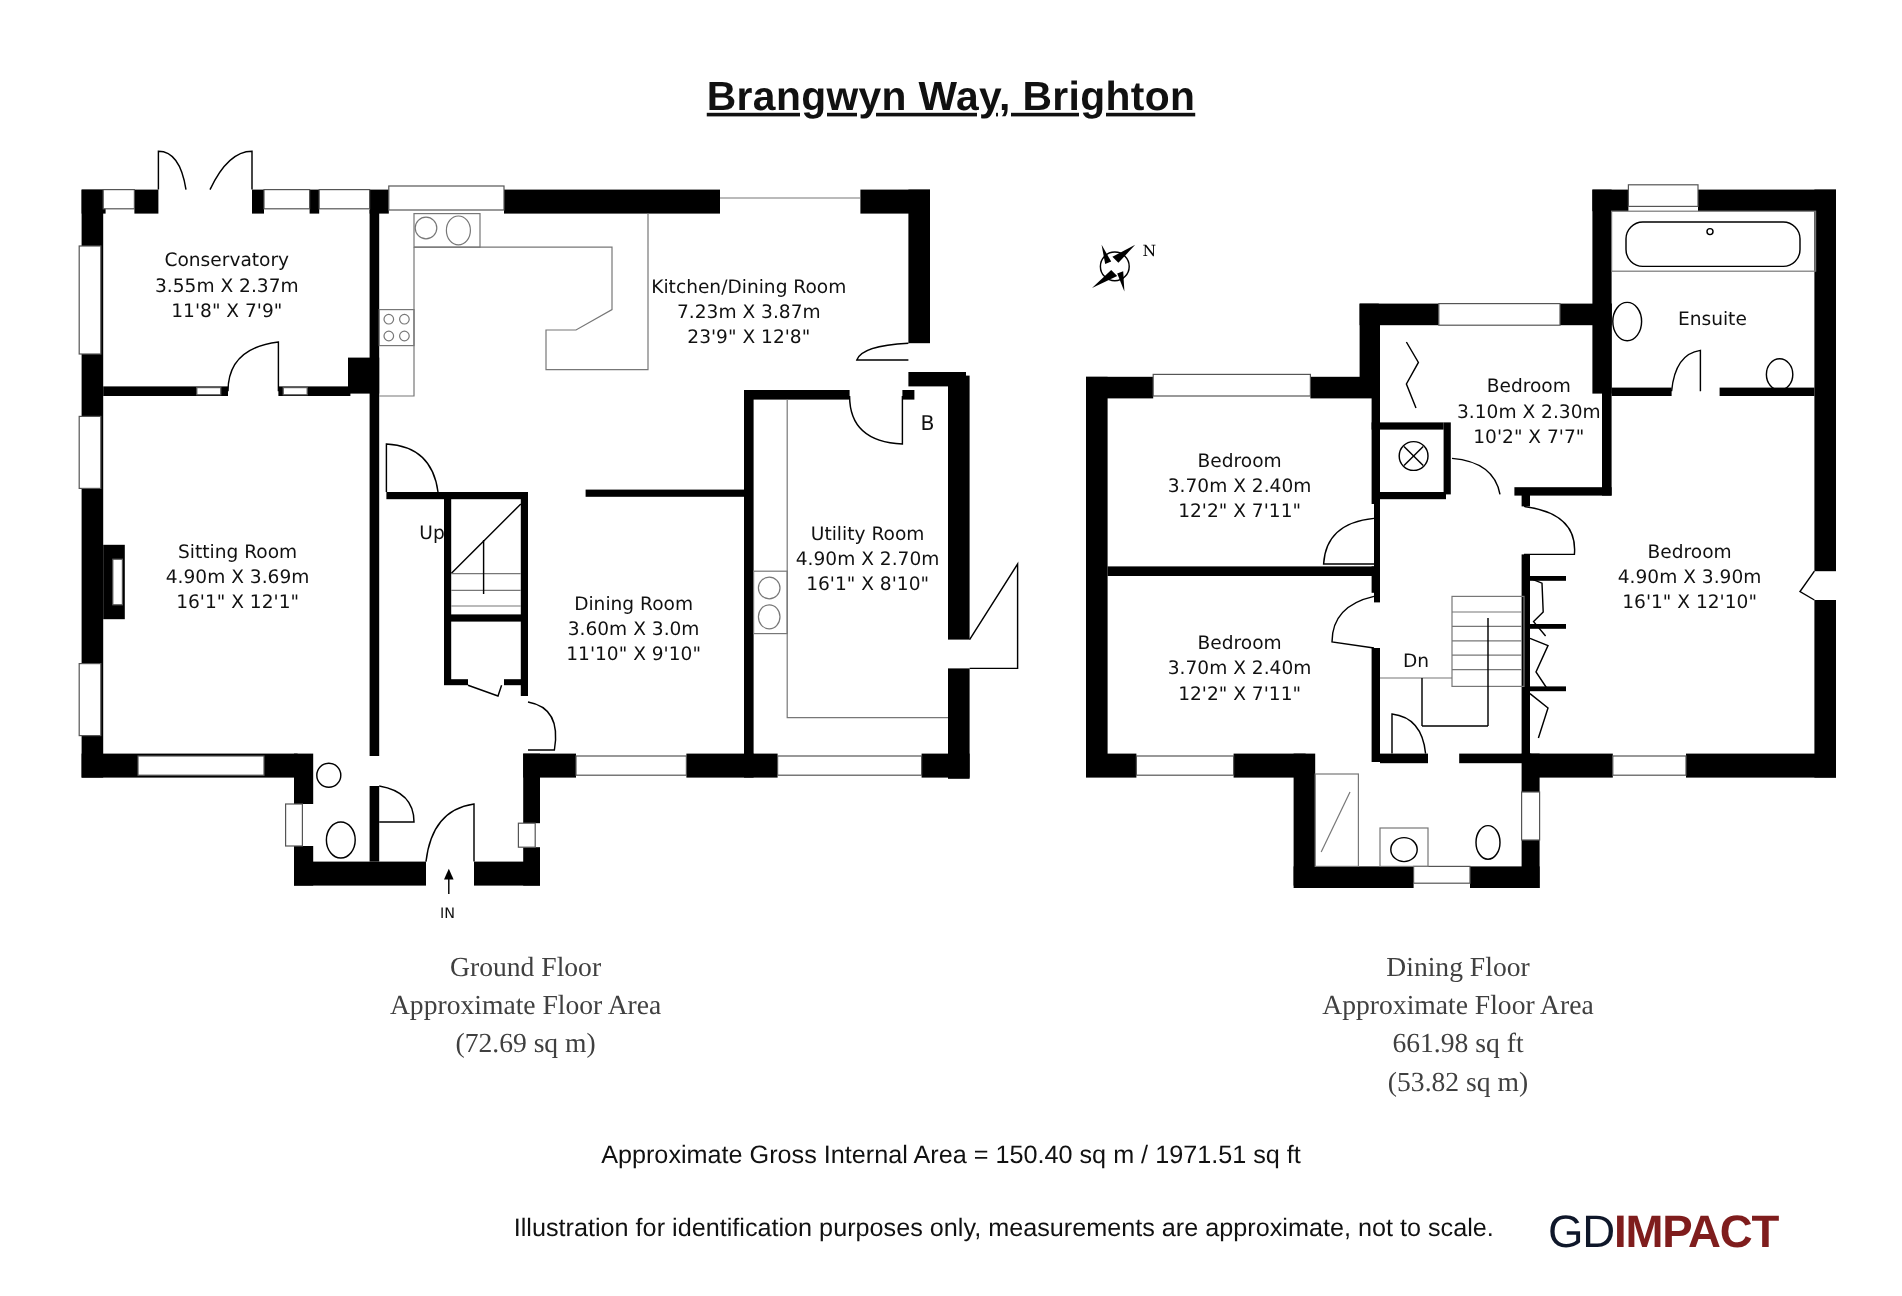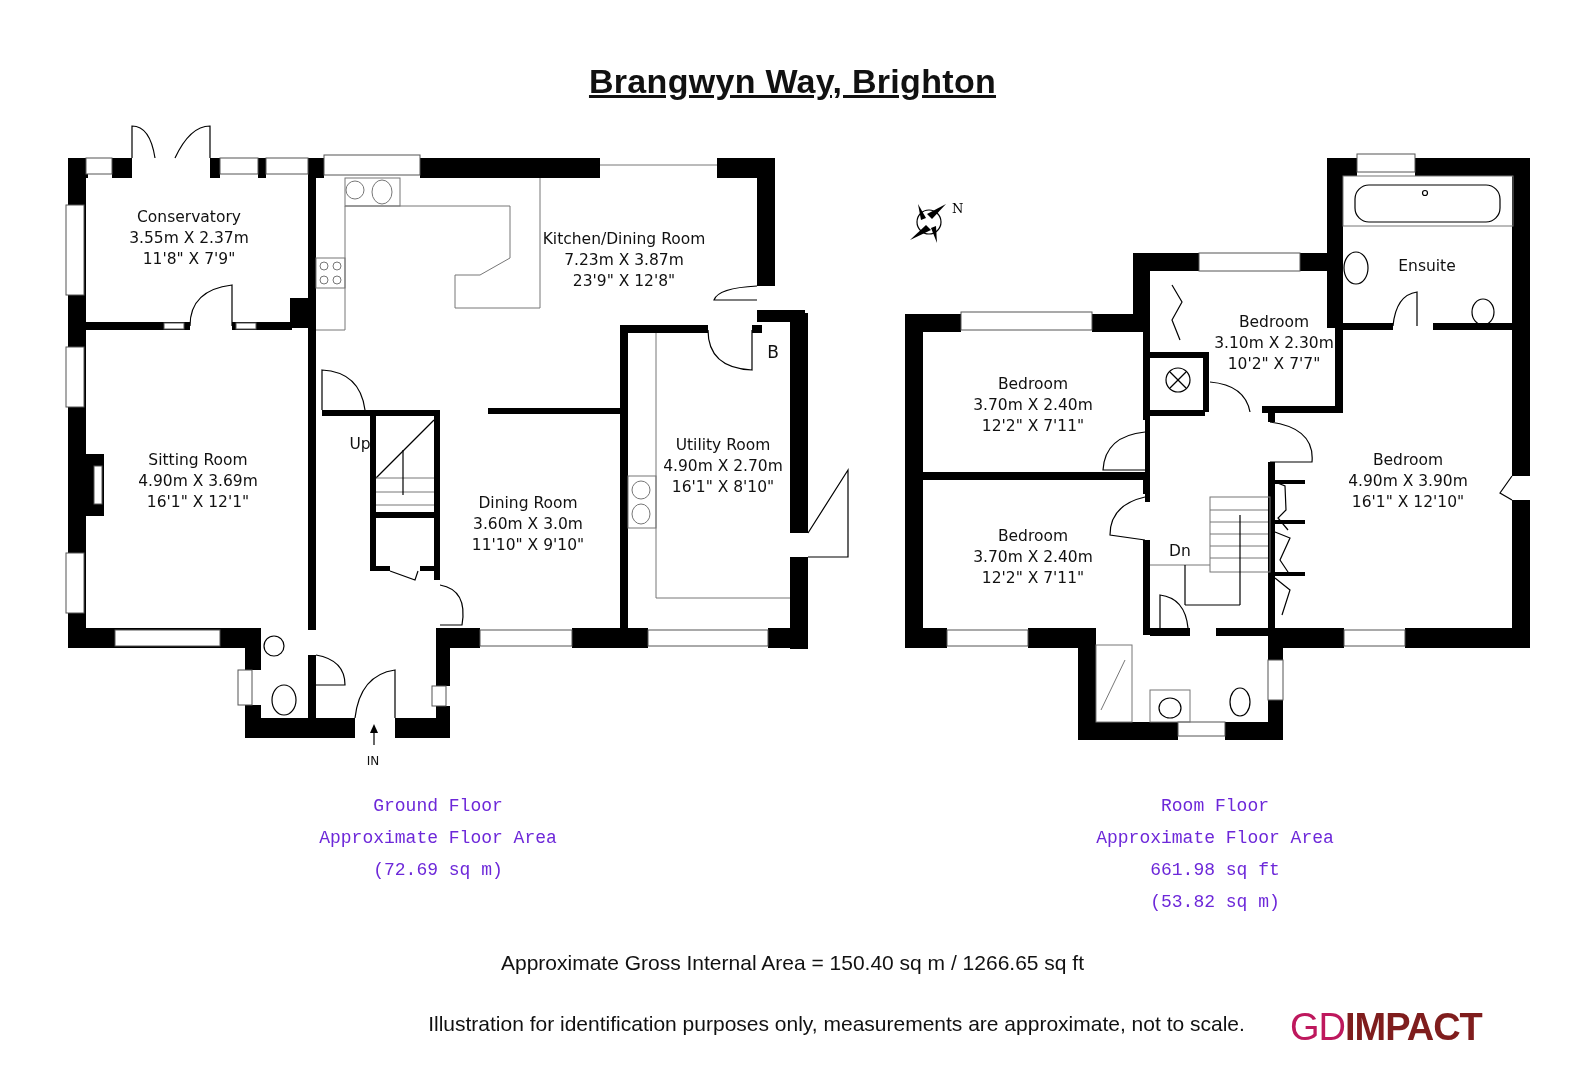--- a/index.html
+++ b/index.html
@@ -4,25 +4,25 @@
 <style>
   html, body { margin: 0; padding: 0; background: #ffffff; }
   body { width: 1585px; height: 1080px; position: relative; overflow: hidden; font-family: "Liberation Sans", sans-serif; color: #111; }
   .title { position: absolute; left: 0; width: 1585px; top: 62px; text-align: center; font-size: 34px; font-weight: bold; letter-spacing: 0.3px; text-decoration: underline; }
   svg.plan { position: absolute; left: 0; top: 0; }
   .wall { fill: #000; }
   .thin { stroke: #000; stroke-width: 1.2; fill: none; }
   .grey { stroke: #777; stroke-width: 1; fill: none; }
   .win { fill: #fff; stroke: #555; stroke-width: 1; }
   .lbl { font-family: "DejaVu Sans", sans-serif; font-size: 15.5px; fill: #111; text-anchor: middle; }
-  .area { position: absolute; text-align: center; font-family: Liberation Mono, monospace; font-size: 18px; line-height: 32px; color: #6d28d9; }
+  .area { position: absolute; text-align: center; font-family: Liberation Serif, serif; font-size: 23px; line-height: 32px; color: #404040; }
   .area span { display: block; }
   .foot { position: absolute; left: 0; width: 1585px; text-align: center; font-family: "Liberation Sans", sans-serif; font-size: 21px; line-height: 29px; color: #111; }
   .logo { position: absolute; left: 1290px; top: 1006px; font-family: "Liberation Sans", sans-serif; font-size: 38px; letter-spacing: -1px; }
-  .logo .gd { color: #be185d; font-weight: normal; }
+  .logo .gd { color: #0f172a; font-weight: normal; }
   .logo .impact { color: #7f1d1d; font-weight: bold; }
 </style>
 </head>
 <body>
 
 <div class="title">Brangwyn Way, Brighton</div>
 
 <svg class="plan" width="1585" height="1080" viewBox="0 0 1585 1080">
 
   <g>
@@ -274,24 +274,24 @@
   </g>
 </svg>
 
 <div class="area" style="left:288px; top:790px; width:300px;">
   <span>Ground Floor</span>
   <span>Approximate Floor Area</span>
   <span>(72.69 sq m)</span>
 </div>
 
 <div class="area" style="left:1065px; top:790px; width:300px;">
-  <span>Room Floor</span>
+  <span>Dining Floor</span>
   <span>Approximate Floor Area</span>
   <span>661.98 sq ft</span>
   <span>(53.82 sq m)</span>
 </div>
 
-<div class="foot" style="top:948px;">Approximate Gross Internal Area = 150.40 sq m / 1266.65 sq ft</div>
+<div class="foot" style="top:948px;">Approximate Gross Internal Area = 150.40 sq m / 1971.51 sq ft</div>
 <div class="foot" style="top:1009px;padding-left:44px;">Illustration for identification purposes only, measurements are approximate, not to scale.</div>
 
 <div class="logo">
   <span class="gd">GD</span><span class="impact">IMPACT</span>
 </div>
 
 </body></html>

